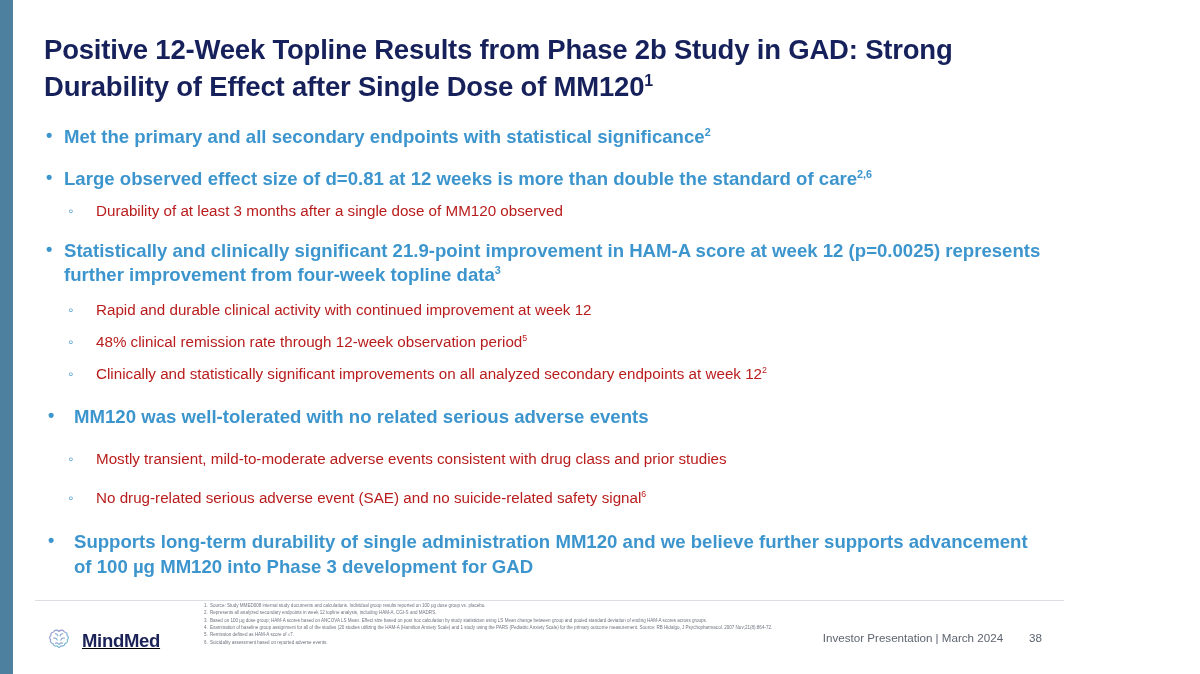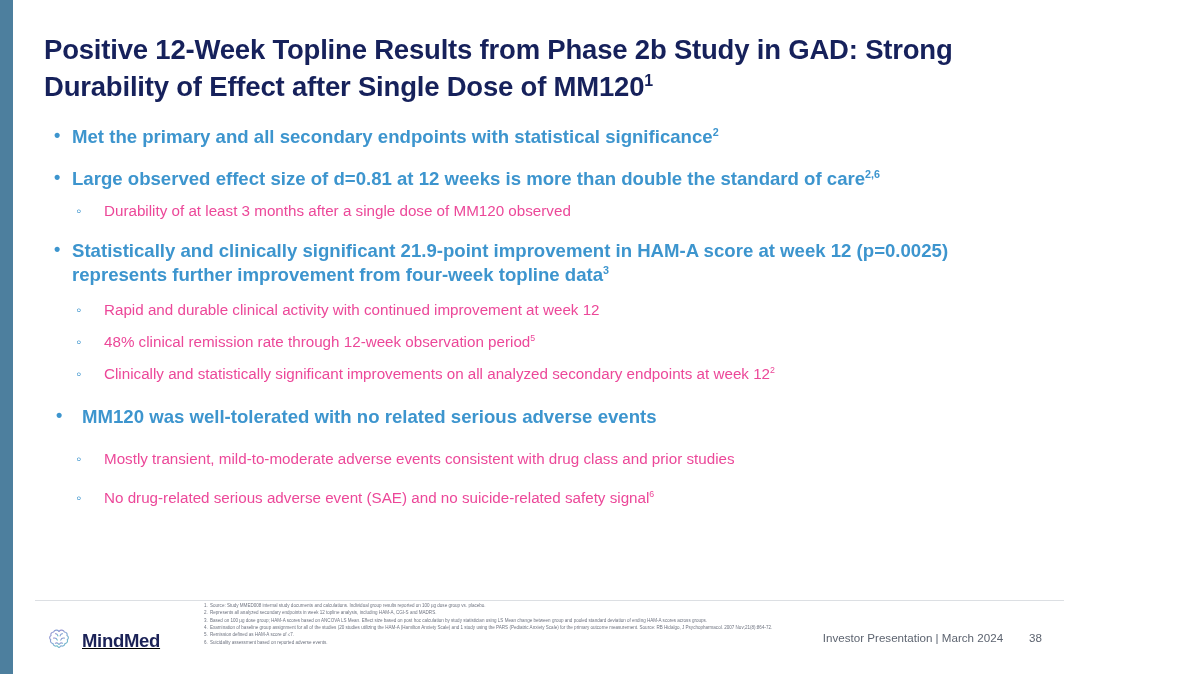--- a/index.html
+++ b/index.html
@@ -40,21 +40,21 @@
     color: #16215b;
     letter-spacing: -0.2px;
     max-width: 1115px;
   }
   sup {
     font-size: 0.58em;
     vertical-align: super;
     line-height: 0;
   }
   .bullets {
-    margin: 8px;
+    margin: 0;
     padding: 0;
     list-style: none;
   }
   .b1 {
     position: relative;
     color: #3d95ce;
     font-size: 18.6px;
     font-weight: bold;
     line-height: 1.32;
     padding-left: 20px;
@@ -67,21 +67,21 @@
     font-size: 18px;
   }
   .b1.sp::before {
     left: 4px;
   }
   .b1.sp {
     padding-left: 30px;
   }
   .b2 {
     position: relative;
-    color: #ec4899;
+    color: #b91c1c;
     font-size: 15.2px;
     font-weight: normal;
     line-height: 1.3;
     padding-left: 52px;
   }
   .b2::before {
     content: "\25E6";
     position: absolute;
     left: 24px;
     top: 0px;
@@ -163,20 +163,21 @@
         <li class="b1" style="margin-top: 20px;">Met the primary and all secondary endpoints with statistical significance<sup>2</sup></li>
         <li class="b1" style="margin-top: 17px;">Large observed effect size of d=0.81 at 12 weeks is more than double the standard of care<sup>2,6</sup></li>
         <li class="b2" style="margin-top: 10px;">Durability of at least 3 months after a single dose of MM120 observed</li>
         <li class="b1" style="margin-top: 18px;">Statistically and clinically significant 21.9-point improvement in HAM-A score at week 12 (p=0.0025) represents further improvement from four-week topline data<sup>3</sup></li>
         <li class="b2" style="margin-top: 12px;">Rapid and durable clinical activity with continued improvement at week 12</li>
         <li class="b2" style="margin-top: 12px;">48% clinical remission rate through 12-week observation period<sup>5</sup></li>
         <li class="b2" style="margin-top: 12px;">Clinically and statistically significant improvements on all analyzed secondary endpoints at week 12<sup>2</sup></li>
         <li class="b1 sp" style="margin-top: 22px;">MM120 was well-tolerated with no related serious adverse events</li>
         <li class="b2" style="margin-top: 19px;">Mostly transient, mild-to-moderate adverse events consistent with drug class and prior studies</li>
         <li class="b2" style="margin-top: 19px;">No drug-related serious adverse event (SAE) and no suicide-related safety signal<sup>6</sup></li>
+        <li class="b1 sp" style="margin-top: 23px;">Supports long-term durability of single administration MM120 and we believe further supports advancement of 100 µg MM120 into Phase 3 development for GAD</li>
       </ul>
 
   </div>
 
   <div class="footer-rule"></div>
 
   <div class="footnotes" id="footnote-list">
       <div class="fn-row">
         <div class="fn-num">1.</div>
         <div class="fn-txt">Source: Study MMED008 internal study documents and calculations. Individual group results reported on 100 µg dose group vs. placebo.</div>

